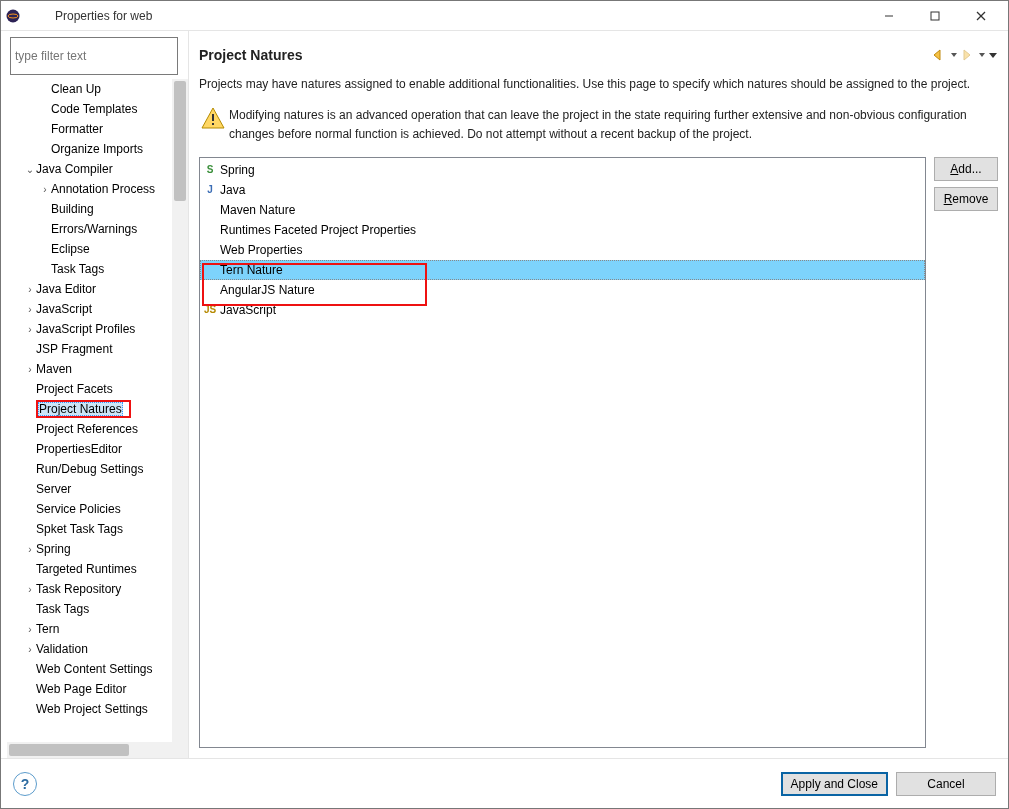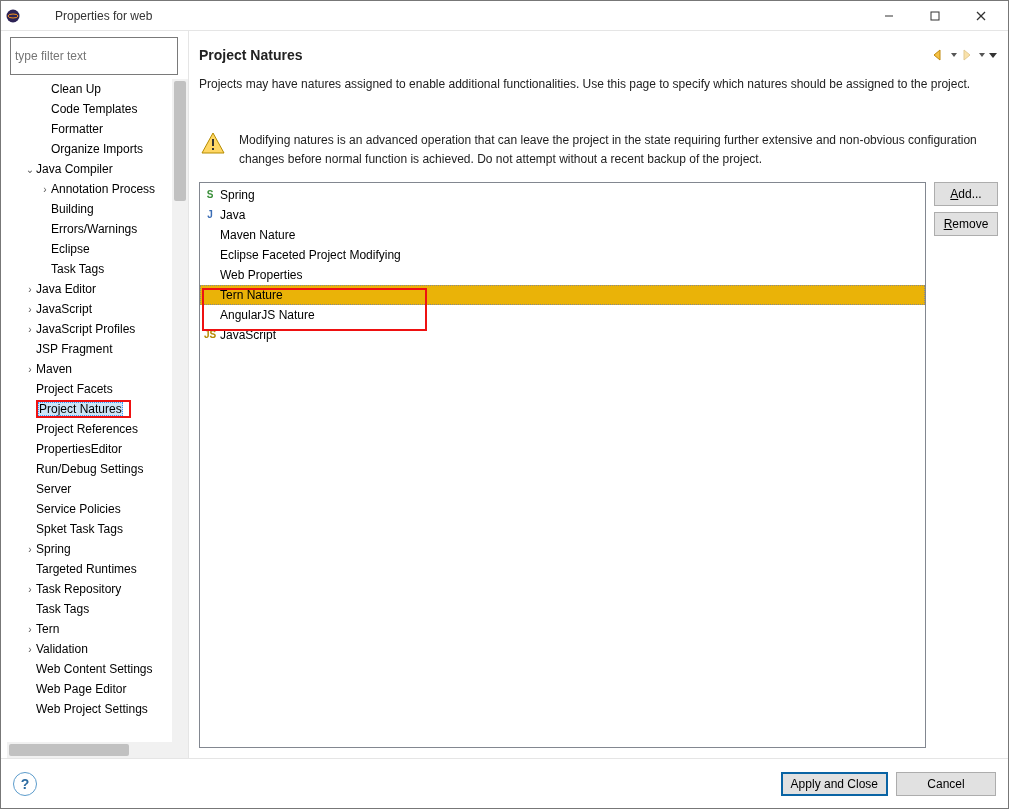--- a/index.html
+++ b/index.html
@@ -27,28 +27,28 @@
   .ind2 { padding-left:32px; }
   .sel { }
   .sel .lbl { background:#cde6f7; outline:1px dotted #3399ff; outline-offset:-1px; padding:0 1px;}
   .redbox { border:2px solid #e11; padding:0; }
   .main { flex:1; display:flex; flex-direction:column; padding:10px 10px 0 10px; min-width:0; }
   .header-row { display:flex; align-items:center; height:28px; }
   .header-row .h-title { font-weight:bold; font-size:14px; flex:1; color:#222;}
   .navicons { display:flex; gap:2px; align-items:center; }
   .navicons span { display:inline-flex; align-items:center; }
   .desc { padding:6px 0 8px 0; line-height:1.6; color:#222;}
-  .warn { display:flex; gap:12px; align-items:flex-start; padding:4px 0 10px 0; border-bottom:1px solid #transparent;margin-top:25px;}
+  .warn { display:flex; gap:2px; align-items:flex-start; padding:4px 0 10px 0; border-bottom:1px solid #transparent;}
   .warn .wicon { width:28px; display:flex; align-items:flex-start; justify-content:center;}
   .warn .wtext { flex:1; line-height:1.6; color:#222;}
   .natures-area { flex:1; display:flex; gap:8px; padding-top:2px;}
   .natures-list { flex:1; border:1px solid #828790; background:#fff; padding:2px 0; position:relative;}
   .n-row { height:20px; display:flex; align-items:center; padding-left:4px; gap:4px; cursor:default;}
   .n-row .nicon { width:12px; display:inline-flex; align-items:center; justify-content:center; font-size:10px;}
-  .n-row.current { background:#eab308; }
+  .n-row.current { background:#7dd3fc; }
   .dashed { outline:1px dotted #888; outline-offset:-1px; }
   .side-btns { width:64px; display:flex; flex-direction:column; gap:6px;}
   .btn { border:1px solid #adadad; background:#e1e1e1; height:24px; display:flex; align-items:center; justify-content:center; padding:0 8px; min-width:60px; cursor:default;}
   .btn u { text-decoration:underline; }
   .footer { height:50px; border-top:1px solid #e5e5e5; display:flex; align-items:center; padding:0 12px; gap:8px;}
   .footer .help { width:24px; height:24px; border-radius:50%; border:1px solid #5c9ccc; color:#2b6aa0; display:flex; align-items:center; justify-content:center; font-weight:bold; font-size:14px;}
   .footer .spacer { flex:1; }
   .btn.primary { border:2px solid #0a64a4; background:#e1e1e1; }
   .btn.wide { min-width:100px; }
   .red-outline-list {
@@ -290,21 +290,21 @@
             <div class="n-row">
               <span class="nicon" style="color: rgb(59, 109, 181); font-weight: bold;">J</span>
               <span class="ntxt">Java</span>
             </div>
             <div class="n-row">
               <span class="nicon" style="color: transparent; font-weight: bold;"></span>
               <span class="ntxt">Maven Nature</span>
             </div>
             <div class="n-row">
               <span class="nicon" style="color: transparent; font-weight: bold;"></span>
-              <span class="ntxt">Eclipse Faceted Project Modifying</span>
+              <span class="ntxt">Runtimes Faceted Project Properties</span>
             </div>
             <div class="n-row">
               <span class="nicon" style="color: transparent; font-weight: bold;"></span>
               <span class="ntxt">Web Properties</span>
             </div>
             <div class="n-row current dashed">
               <span class="nicon" style="color: transparent; font-weight: bold;"></span>
               <span class="ntxt">Tern Nature</span>
             </div>
             <div class="n-row">

